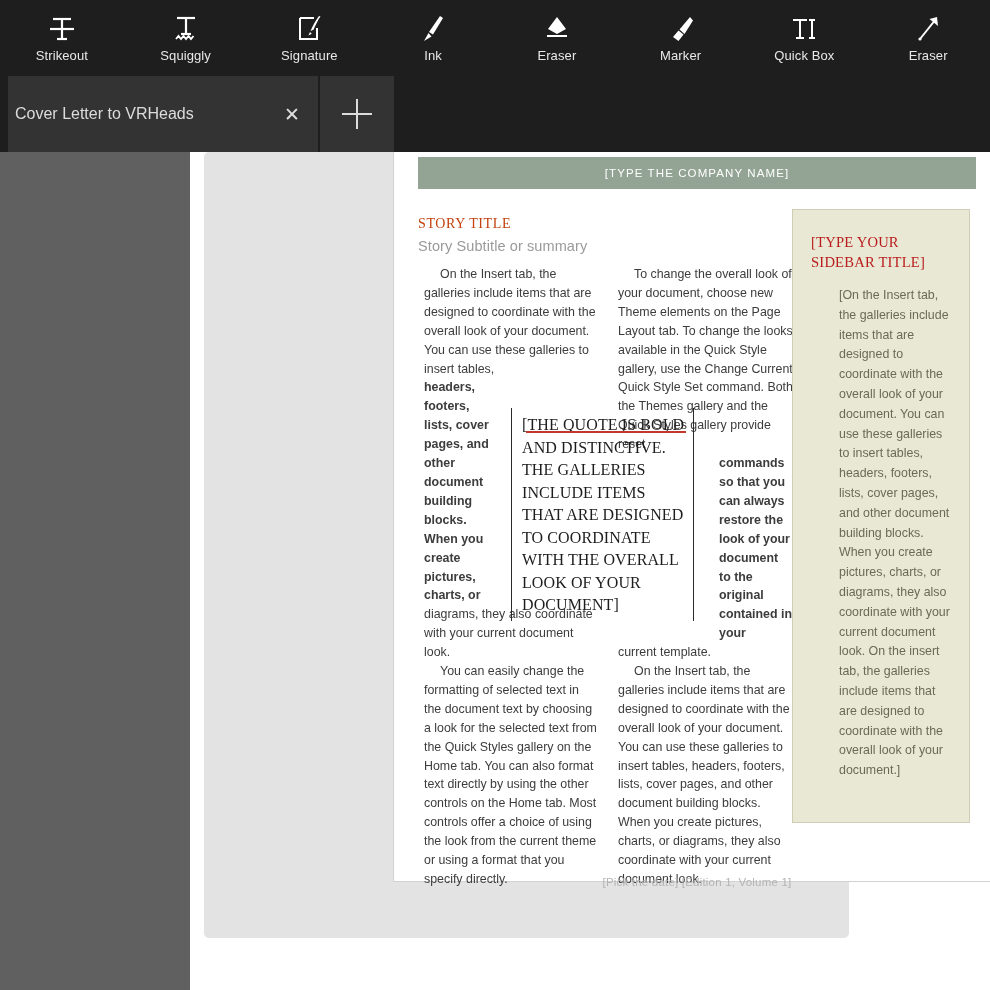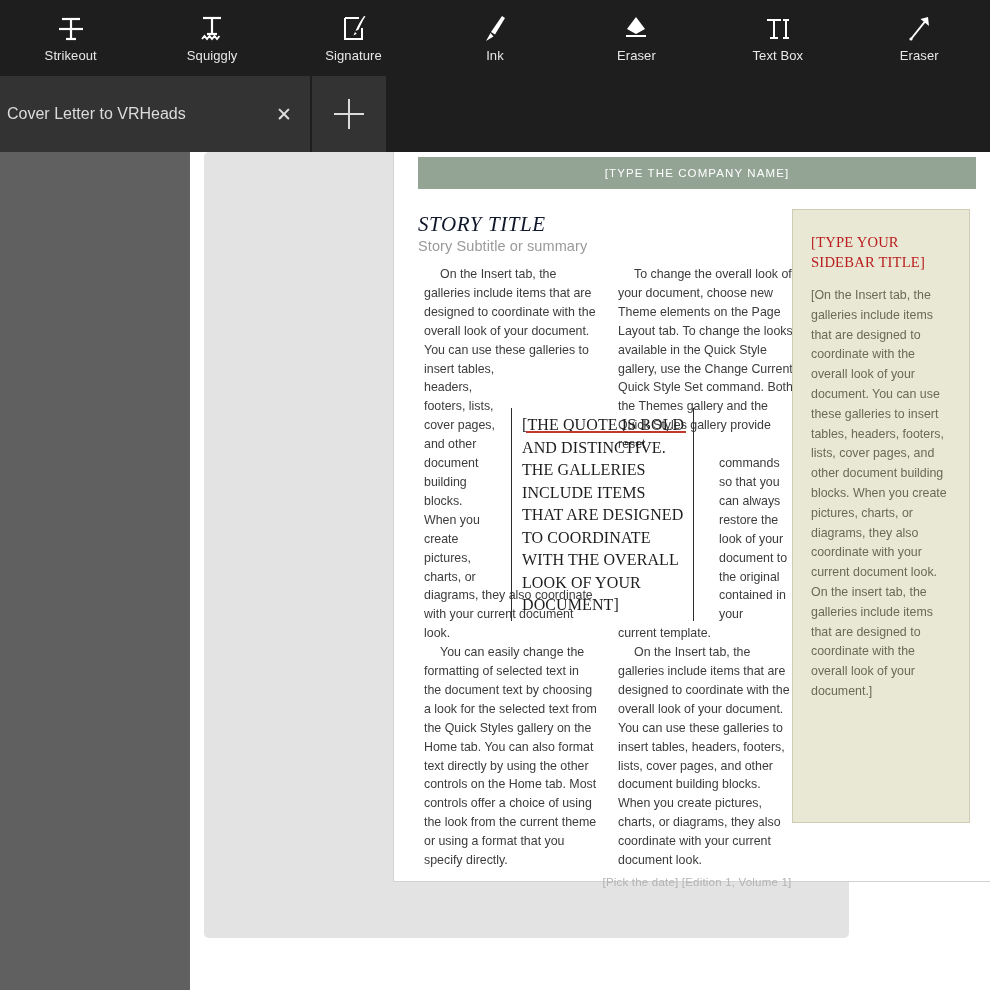--- a/index.html
+++ b/index.html
@@ -32,21 +32,21 @@
     font-family:"Liberation Sans", sans-serif; letter-spacing:.1px;
   }
 
   
   .tabstrip {
     position:absolute; left:0; top:76px; width:990px; height:76px;
     background:#1e1e1e; display:flex; align-items:stretch;
   }
   .tab {
     width:310px; background:#333333; display:flex; align-items:center;
-    padding:0 0 0 6px; position:relative;
+    padding:0 0 0 6px; position:relative;margin-left:8px;
   }
   .tab-title {
     flex:1; color:#dcdcdc; font-size:16px; line-height:18px;
     white-space:nowrap; overflow:hidden; text-overflow:ellipsis;
     padding-left:1px;
   }
   .tab-close {
     width:52px; height:76px; display:flex; align-items:center; justify-content:center;
     color:#e0e0e0; font-size:19px; line-height:19px;
   }
@@ -100,43 +100,43 @@
     display:flex; align-items:center; justify-content:center;
   }
   .company-band span {
     color:#ffffff; font-size:11.5px; letter-spacing:1.1px;
   }
 
   
   .content { position:relative; width:558px; margin-top:24px; height:620px; }
 
   .story-title {
-    font-family:"Liberation Serif", serif; font-size:21px; color:#0f172a;
-    letter-spacing:.6px; line-height:22px;font-style:italic;
+    font-family:"Liberation Serif", serif; font-size:14px; color:#c2410c;
+    letter-spacing:.6px; line-height:22px;
   }
   .story-sub {
     font-size:14.5px; color:#9a9a9a; line-height:19px; margin-top:2px;
     letter-spacing:.1px;
   }
 
   .col { position:absolute; font-size:12.4px; line-height:18.9px; color:#3c3c3c; }
   .col p { margin:0; text-indent:16px; text-align:left; }
   .col p.noind { text-indent:0; }
 
   .col-a { left:6px; top:52px; width:175px; }
   .col-b { left:200px; top:52px; width:175px; }
 
   .hl {
     background:#fdfd3a; padding:0 1px;
     text-decoration: underline wavy #b8b800;
     text-underline-offset:2px;
   }
 
   
-  .narrow { width:74px; }
+  .narrow { width:74px;font-weight:bold; }
 
   .pullquote {
     position:absolute; left:93px; top:195px; width:183px;
     border-left:1.6px solid #2b2b2b; border-right:1.6px solid #2b2b2b;
     padding:6px 8px 4px 10px;
     font-family:"Liberation Serif", serif; font-size:16px; line-height:22.5px;
     color:#1d1d1d; text-align:left; letter-spacing:.1px;
   }
   .pq-underline {
     position:absolute; left:14px; top:23px; width:160px; height:1.6px; background:#c0392b;
@@ -146,21 +146,21 @@
   .side-box {
     position:absolute; left:374px; top:-4px; width:178px; height:614px;
     background:#e9e8d4; border:1px solid #cfcdb4;
     padding:22px 16px 0 18px;
   }
   .side-title {
     font-family:Liberation Serif, serif; font-size:14.6px; line-height:20px;
     color:#b91c1c; letter-spacing:.2px;
   }
   .side-body {
-    margin-top:14px; font-size:12.4px; line-height:19.8px; color:#6b6a59;
+    margin-top:14px; font-size:12.4px; line-height:19.8px; color:#6b6a59;margin-left:28px;
   }
 
   
   .doc-footer {
     position:absolute; left:0; right:0; top:663px; text-align:center;
     font-size:11.5px; color:#b4b4b4; letter-spacing:.2px;
   }
 </style>
 </head>
 <body>
@@ -220,35 +220,44 @@
   <div class="tool">
     <div class="tool-ico">
       <svg width="32" height="32" viewBox="0 0 32 32">
         <path d="M16 5 L25 17 L16 22 L7 17 Z" fill="#fff"></path>
         <path d="M6 24 H26" stroke="#fff" stroke-width="2"></path>
         </svg>
     </div>
     <div class="tool-lbl">Eraser</div>
   </div>
 
+  <div class="tool">
+    <div class="tool-ico">
+      <svg width="30" height="32" viewBox="0 0 30 32">
+        <path d="M24 5 L13.5 17.5 l5 4.5 L27 8.5 Z" fill="#fff"></path>
+        <path d="M12.5 18.5 L7 25 l5.5 4 5 -6.5 Z" fill="#fff"></path>
+        </svg>
+    </div>
+    <div class="tool-lbl">Marker</div>
+  </div>
 
   <div class="tool">
     <div class="tool-ico">
       <svg width="32" height="32" viewBox="0 0 32 32">
           <g fill="none" stroke="#fff" stroke-width="2">
         <path d="M5 8 H19"></path>
             <path d="M12 8 V26"></path>
             <path d="M8 26 H16"></path>
         <path d="M21 8 H27"></path>
             <path d="M24 8 V26"></path>
             <path d="M21 26 H27"></path>
           </g>
         </svg>
     </div>
-    <div class="tool-lbl">Text Box</div>
+    <div class="tool-lbl">Quick Box</div>
   </div>
 
   <div class="tool">
     <div class="tool-ico">
       <svg width="30" height="32" viewBox="0 0 30 32">
         <path d="M7 27 L23 7" stroke="#fff" stroke-width="2" fill="none"></path>
         <path d="M24 5 L25 14 L16.5 7 Z" fill="#fff"></path>
         <circle cx="7" cy="27" r="1.6" fill="#fff"></circle>
         </svg>
     </div>

